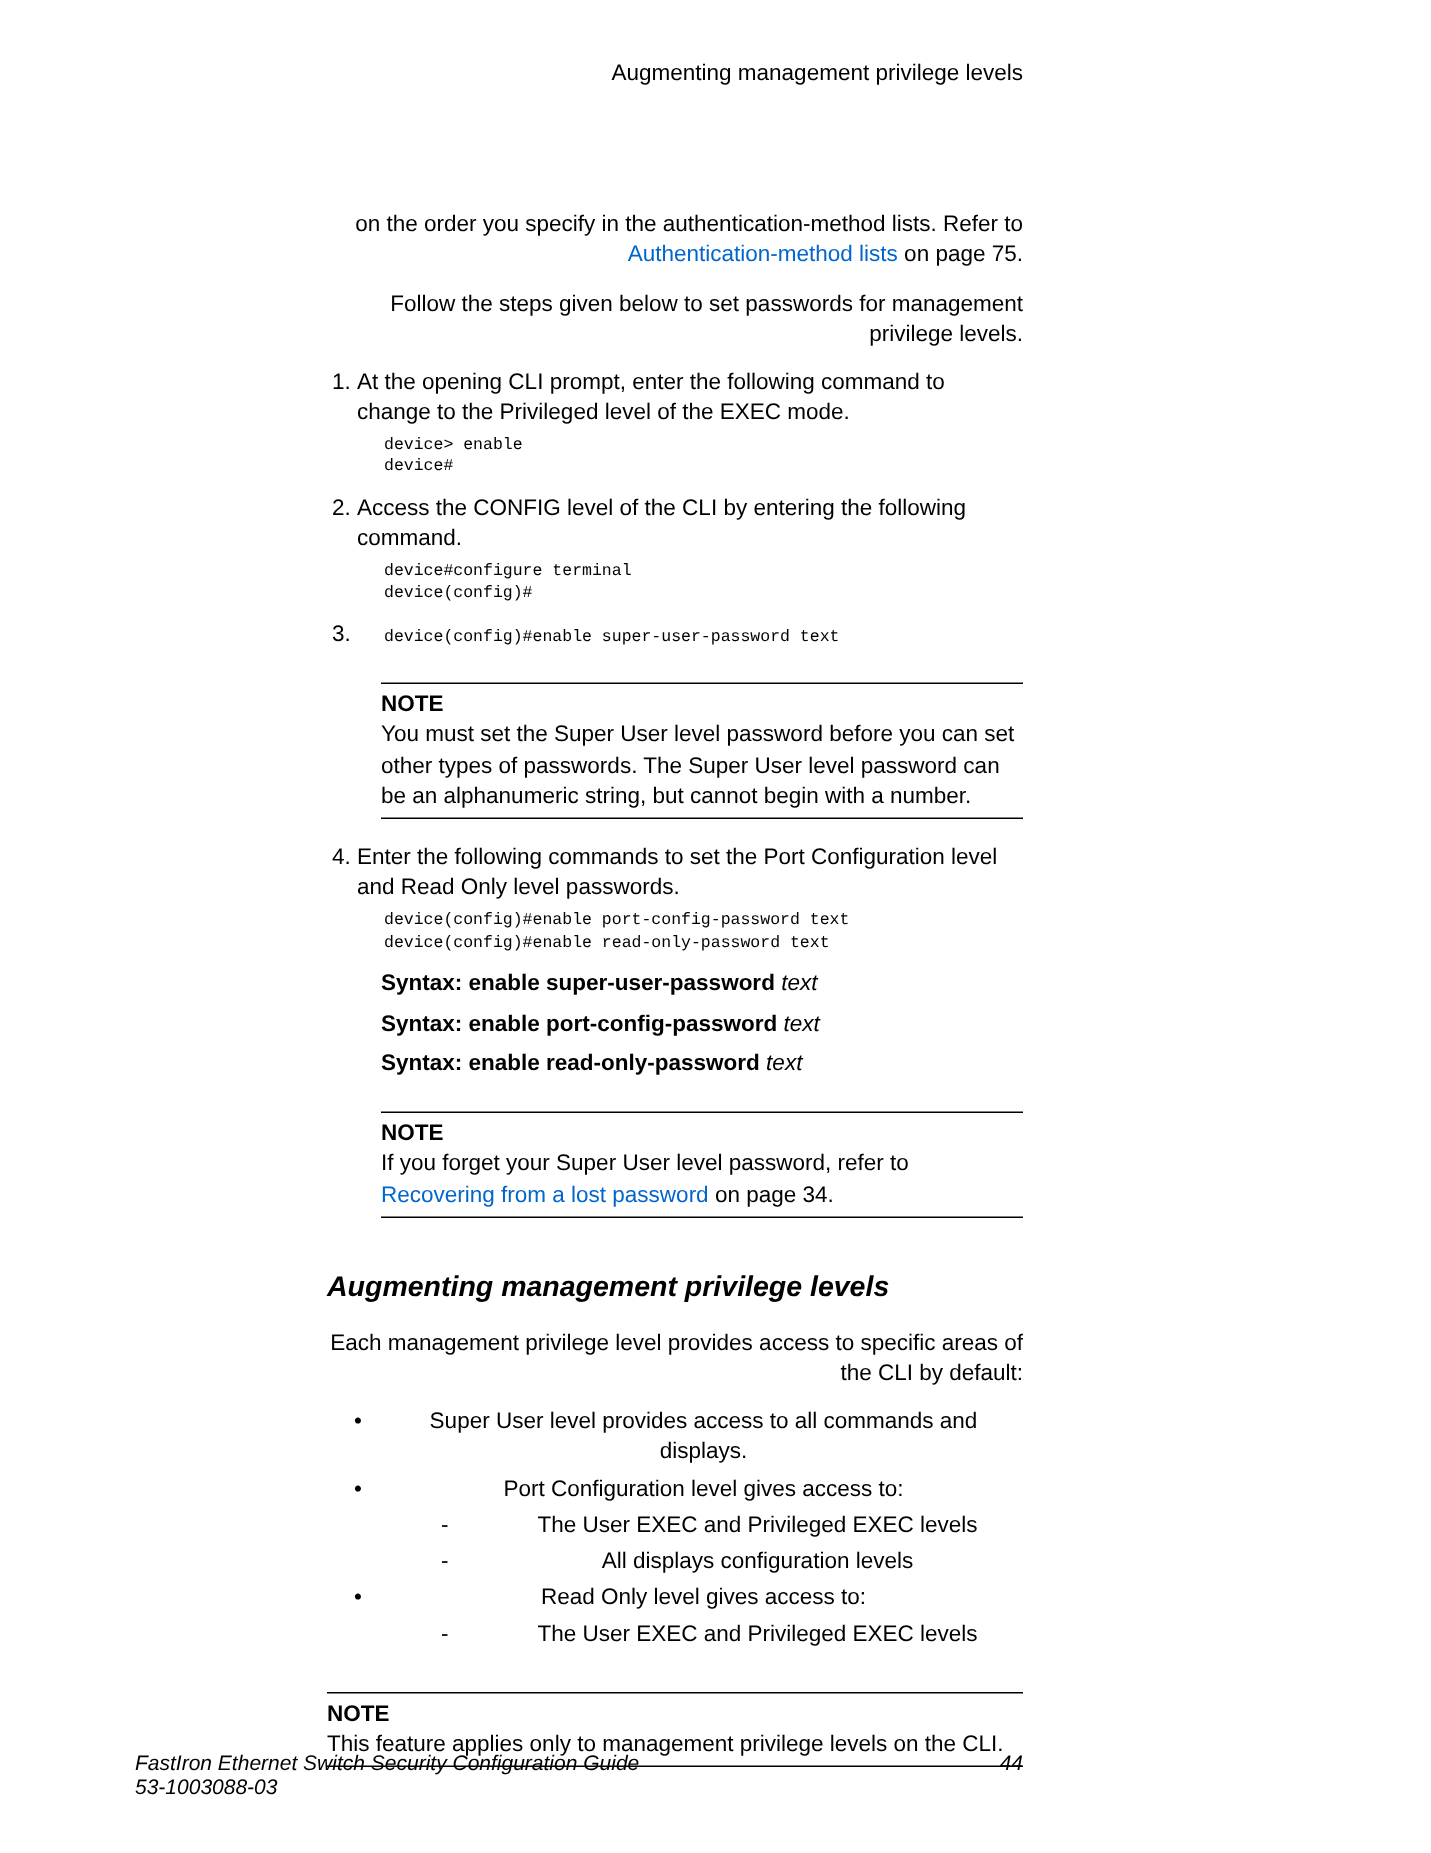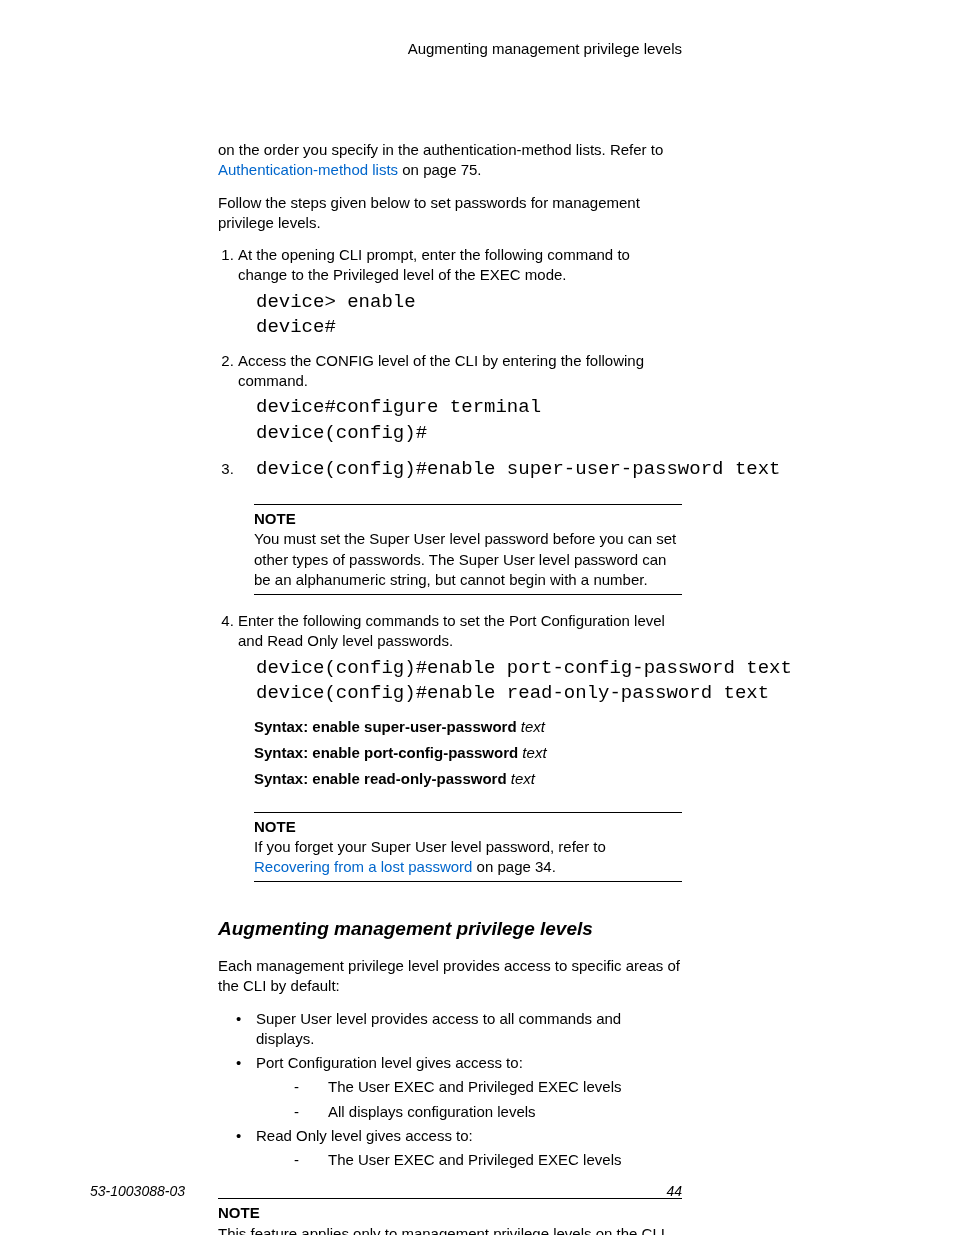--- a/index.html
+++ b/index.html
@@ -1,32 +1,32 @@
 <!DOCTYPE html>
 <html><head>
 <meta charset="utf-8">
 <style>
   html,body{margin:0;padding:0;background:#fff;}
   body{width:954px;height:1235px;font-family:Arial,Helvetica,sans-serif;color:#000;font-size:15px;}
   .page{box-sizing:border-box;width:772px;height:1235px;position:relative;padding:40px 90px 0 218px;}
   .running-head{position:absolute;top:40px;right:90px;font-size:15px;}
   .content{margin-top:100px;line-height:1.35;}
-  p{margin:0 0 12px 0;}
+  p{margin:0 0 12px 0;text-align:right;}
   .link{color:#0066cc;}
   ol.steps{list-style:decimal;padding-left:20px;margin:0;}
   ol.steps>li{margin-bottom:10px;}
-  .code{font-family:"Courier New",monospace;white-space:pre;font-size:19px;margin:4px 0 10px 18px;}
+  .code{font-family:"Courier New",monospace;white-space:pre;font-size:11px;margin:4px 0 10px 18px;}
   .note-box{border-top:1.5px solid #000;border-bottom:1px solid #000;margin:22px 0 16px 16px;padding:4px 0 4px 0;}
   .note-box .note-lbl{font-weight:bold;}
   .note-box .note-txt{}
   .syntax{margin:6px 0 6px 16px;}
   .syntax b{font-weight:bold;}
   .syntax i{font-style:italic;}
   h2.section{font-family:Arial,Helvetica,sans-serif;font-weight:bold;font-style:italic;font-size:19px;margin:34px 0 14px 0;}
-  ul.bul{list-style:none;padding-left:18px;margin:0 0 12px 0;}
+  ul.bul{list-style:none;padding-left:18px;margin:0 0 12px 0;text-align:center;}
   ul.bul>li{position:relative;margin:4px 0;padding-left:20px;}
   ul.bul>li::before{content:"•";position:absolute;left:0;}
   ul.dash{list-style:none;padding-left:38px;margin:4px 0;}
   ul.dash>li{position:relative;margin:4px 0;padding-left:34px;}
   ul.dash>li::before{content:"\2010";position:absolute;left:0;}
   .note-full{border-top:1.5px solid #000;border-bottom:1px solid #000;margin:28px 0 16px 0;padding:4px 0 4px 0;}
   .footer{position:absolute;bottom:36px;left:90px;right:90px;font-style:italic;font-size:14px;}
   .footer .pn{float:right;}
 </style>
 </head>
@@ -104,15 +104,16 @@
 
     <div class="note-full">
       <div class="note-lbl" style="font-weight:bold">NOTE</div>
       <div>This feature applies only to management privilege levels on the CLI.</div>
     </div>
 
   </div>
 
   <div class="footer">
     <span class="pn">44</span>
+    <div>FastIron Ethernet Switch Security Configuration Guide</div>
     <div>53-1003088-03</div>
   </div>
 </div>
 
 </body></html>

